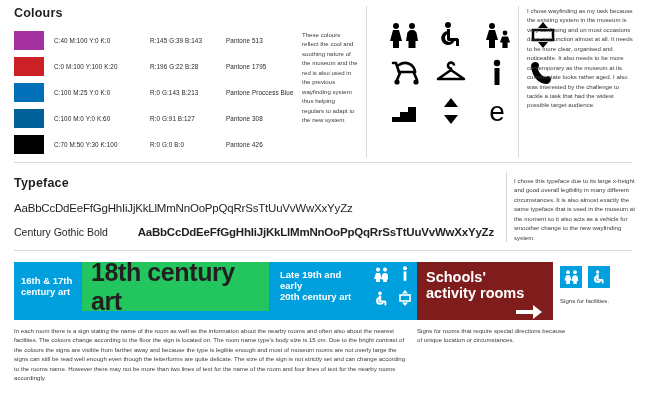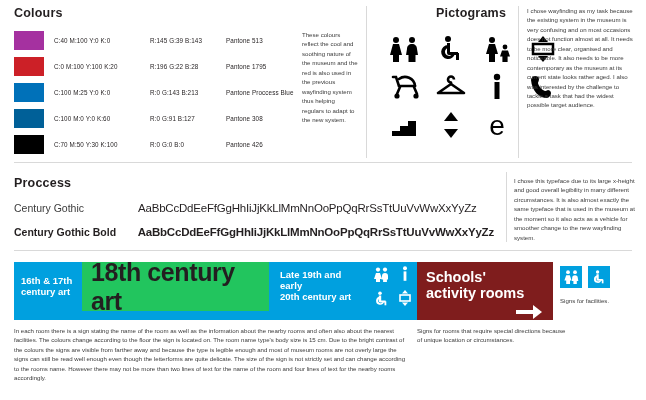--- a/index.html
+++ b/index.html
@@ -133,21 +133,21 @@
   .type-row {
     display: flex;
     align-items: baseline;
     margin-top: 12px;
   }
   .type-name {
     width: 124px;
     font-size: 10.5px;
     color: #3b3b3b;
   }
-  .type-name.bold { font-weight: bold; color: #231f20; }
+  .type-name.bold { font-weight: normal; color: #231f20; }
   .type-sample {
     font-size: 11.5px;
     letter-spacing: -.2px;
     color: #231f20;
   }
   .type-sample.bold { font-weight: bold; }
 
   #right-note-2 {
     position: absolute;
     left: 514px;
@@ -327,21 +327,20 @@
 
     </div>
   </div>
 
   <div id="colour-note" class="note">These colours reflect the cool and soothing nature of the museum and the red is also used in the previous wayfinding system thus helping regulars to adapt to the new system.</div>
 
   <div class="vr" style="left:366px; top:6px; height:152px;"></div>
   <div class="vr" style="left:518px; top:6px; height:152px;"></div>
 
   <div id="pictograms-block">
-    <div id="pictograms-title" class="section-title">Pictograms</div>
     <div class="picto-grid">
 
       <div class="picto">
         <svg width="34" height="26" viewBox="0 0 34 26">
             <g fill="#000">
           <circle cx="8" cy="4" r="3"></circle>
               <path d="M5 8h6l3 11h-3v7H5v-7H2z"></path>
           <circle cx="24" cy="4" r="3"></circle>
               <path d="M24 8c3 0 5 2 5 5l1 6h-2.5v7h-7v-7H18l1-6c0-3 2-5 5-5z"></path>
         </g>
@@ -448,24 +447,23 @@
 
     </div>
   </div>
 
   <div id="right-note-1" class="note">I chose wayfinding as my task because the existing system in the museum is very confusing and on most occasions does not function almost at all. It needs to be more clear, organised and noticeable. It also needs to be more contemporary as the museum at its current state looks rather aged. I also was interested by the challenge to tackle a task that had the widest possible target audience.</div>
 
   <div class="hr" style="top:162px;"></div>
   <div class="hr" style="top:250px;"></div>
 
   <div id="typeface-block">
-    <div class="section-title">Proccess</div>
+    <div class="section-title">Typeface</div>
 
     <div class="type-row">
-      <div class="type-name">Century Gothic</div>
       <div class="type-sample">AaBbCcDdEeFfGgHhIiJjKkLlMmNnOoPpQqRrSsTtUuVvWwXxYyZz</div>
     </div>
 
     <div class="type-row">
       <div class="type-name bold">Century Gothic Bold</div>
       <div class="type-sample bold">AaBbCcDdEeFfGgHhIiJjKkLlMmNnOoPpQqRrSsTtUuVvWwXxYyZz</div>
     </div>
   </div>
 
   <div class="vr" style="left:506px; top:172px; height:70px;"></div>

